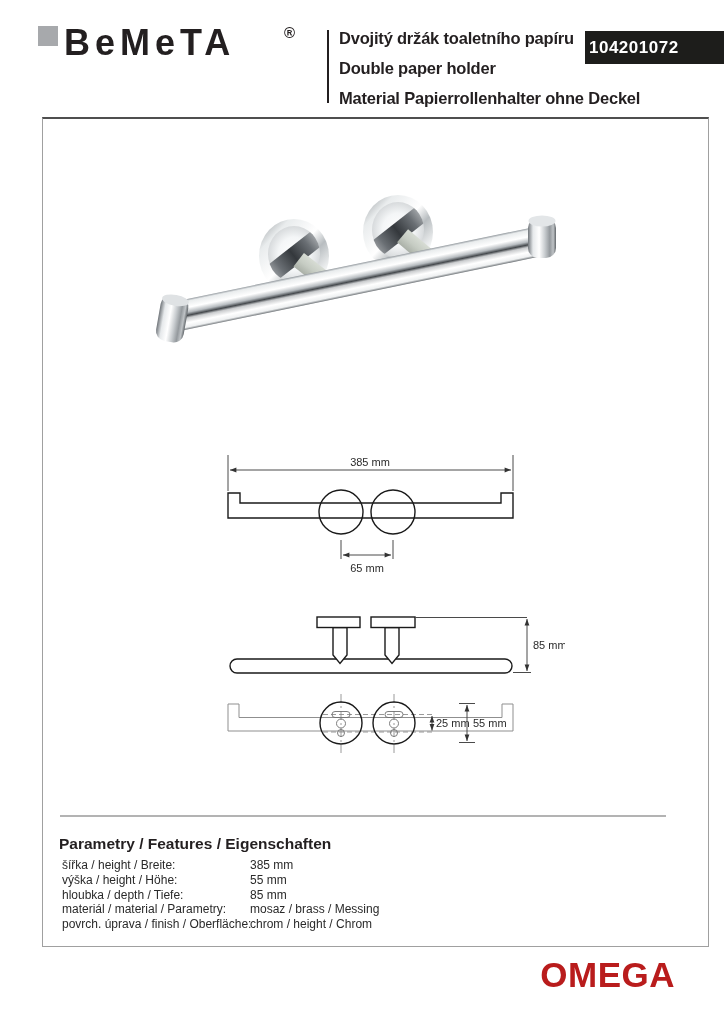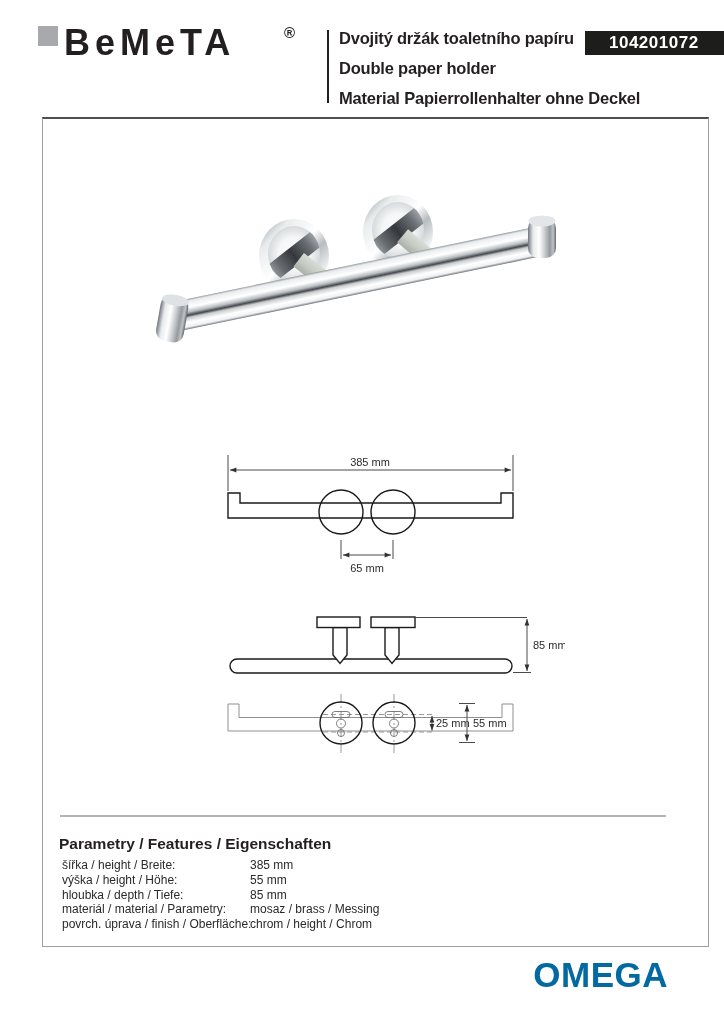--- a/index.html
+++ b/index.html
@@ -8,44 +8,44 @@
     font-family:"Liberation Sans", sans-serif; color:#231f20; overflow:hidden;
   }
   
   .logo-square { position:absolute; left:38px; top:26px; width:20px; height:20px; background:#a7a9ac; }
   .logo-text   { position:absolute; left:64px; top:25px; font-size:36px; font-weight:bold;
                  letter-spacing:5px; line-height:1; white-space:nowrap; }
   .logo-reg    { position:absolute; left:284px; top:24px; font-size:15px; font-weight:bold; }
   .header-sep  { position:absolute; left:327px; top:30px; width:2px; height:73px; background:#231f20; }
   .titles      { position:absolute; left:339px; top:23px; }
   .titles div  { font-size:16.5px; font-weight:bold; line-height:30px; letter-spacing:-0.2px; white-space:nowrap; }
-  .code-badge  { position:absolute; left:585px; top:31px; width:139px; height:24px; background:#1d1d1b;
+  .code-badge  { position:absolute; left:585px; top:31px; width:139px; height:33px; background:#1d1d1b;
                  color:#ffffff; font-size:17px; font-weight:bold; letter-spacing:0.5px;
-                 display:flex; align-items:center; padding-left:24px; box-sizing:border-box; }
+                 display:flex; align-items:center; padding-left:4px; box-sizing:border-box; }
   
   .main-box { position:absolute; left:42px; top:117px; width:667px; height:830px; box-sizing:border-box;
               background:#ffffff; border:1px solid #a0a0a0; border-top:2px solid #4f4f4f; }
   .abs { position:absolute; }
   
   svg text  { font-family:"Liberation Sans", sans-serif; font-size:11px; fill:#2b2b2b; }
   .bold-ln  { fill:none; stroke:#1a1a1a; stroke-width:1.4; }
   .bold-fill{ fill:#ffffff; stroke:#1a1a1a; stroke-width:1.4; }
   .thin-ln  { fill:none; stroke:#4a4a4a; stroke-width:1; }
   .gray-ln  { fill:none; stroke:#8f8f8f; stroke-width:1; }
   .dash-ln  { fill:none; stroke:#8f8f8f; stroke-width:0.9; stroke-dasharray:5 3; }
   .cl-ln    { fill:none; stroke:#8f8f8f; stroke-width:0.9; stroke-dasharray:9 3 2 3; }
   .fine-ln  { fill:none; stroke:#6f6f6f; stroke-width:0.9; }
   
   .divider  { position:absolute; left:17px; top:696px; width:606px; height:2px; background:#b3b3b3; }
   .param-heading { position:absolute; left:16px; top:716px; font-size:15.5px; font-weight:bold; }
   .param-table   { position:absolute; left:19px; top:739px; font-size:12px; line-height:14.8px; color:#2a2a2a; }
   .param-row     { display:flex; white-space:nowrap; }
   .param-label   { width:188px; }
   
-  .series-name { position:absolute; right:56px; top:955px; font-size:35px; font-weight:bold; letter-spacing:0.5px; color:#0369a1; }
+  .series-name { position:absolute; right:49px; top:955px; font-size:35px; font-weight:bold; letter-spacing:0.5px; color:#b91c1c; }
 </style>
 </head>
 <body>
 
 <div class="page">
 
   <div>
     <span class="logo-square"></span>
     <span class="logo-text">BeMeTA</span>
     <span class="logo-reg">®</span>

